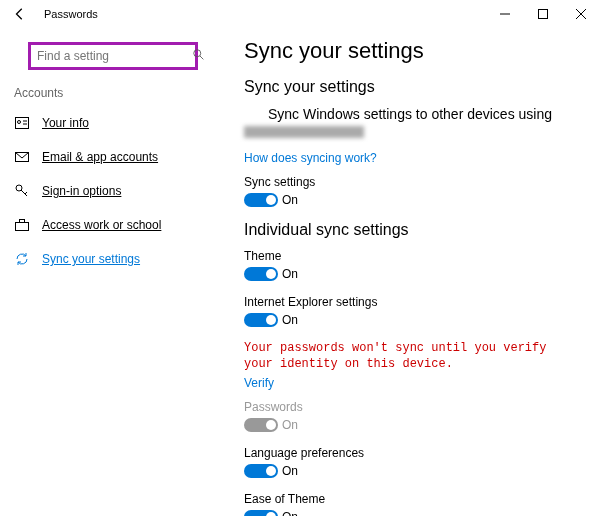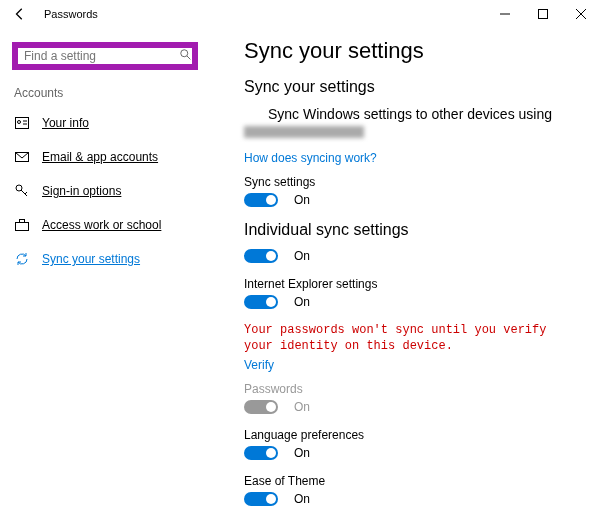--- a/index.html
+++ b/index.html
@@ -8,35 +8,35 @@
 .titlebar { height: 28px; display: flex; align-items: center; position: relative; }
 .titlebar .back { width: 40px; height: 28px; display: flex; align-items: center; justify-content: center; }
 .titlebar .title { font-size: 11px; margin-left: 4px; }
 .titlebar .wbtn { width: 38px; height: 28px; display: flex; align-items: center; justify-content: center; }
 .titlebar .wbtns { position: absolute; right: 0; top: 0; display: flex; }
 
 .content { display: flex; height: calc(516px - 28px); }
 
 .sidebar { width: 210px; padding: 8px 0 0 0; }
 .home { display: flex; align-items: center; height: 36px; padding: 0 14px; gap: 10px; font-size: 13px; }
-.search { margin: 6px 12px 8px 12px; height: 28px; border: 6px solid #a21caf; display: flex; align-items: center; padding: 0 6px; justify-content: space-between; }
+.search { margin: 6px 12px 8px 28px; height: 28px; border: 3px solid #a21caf; display: flex; align-items: center; padding: 0 6px; justify-content: space-between; }
 .search input { border: none; outline: none; font-size: 12px; flex: 1; color: #666; }
 .cat { padding: 8px 14px 6px 14px; color: #666; font-size: 12px; }
 .nav-item { display: flex; align-items: center; height: 34px; padding: 0 14px; gap: 12px; font-size: 12px; cursor: pointer; text-decoration: underline; }
 .nav-item.active { color: #0078d7; }
 .nav-item .nicon { width: 16px; display: flex; justify-content: center; }
 
 .main { flex: 1; padding: 10px 24px 0 34px; overflow: hidden; }
 .h1 { font-size: 22px; font-weight: 400; margin-bottom: 14px; }
 .h2 { font-size: 16px; font-weight: 400; margin-bottom: 10px; }
 .desc { font-size: 14px; margin-bottom: 4px; text-align: center; }
 .redact { display: inline-block; width: 120px; height: 12px; background: #aaa; filter: blur(2px); margin-bottom: 10px; }
 .link { color: #0078d7; font-size: 12px; cursor: pointer; margin-bottom: 10px; display: inline-block; }
 .label { font-size: 12px; margin-bottom: 4px; }
-.toggle-row { display: flex; align-items: center; gap: 16px; margin-bottom: 14px; }
+.toggle-row { display: flex; align-items: center; gap: 4px; margin-bottom: 14px; }
 .toggle { width: 34px; height: 14px; background: #0078d7; border-radius: 7px; position: relative; cursor: pointer; }
 .toggle::after { content: ""; position: absolute; right: 2px; top: 2px; width: 10px; height: 10px; background: #fff; border-radius: 50%; }
 .toggle.off { background: #999; }
 .toggle-state { font-size: 12px; }
 .warn { color: #c00; font-size: 12px; margin-bottom: 4px; line-height: 1.3; font-family: Liberation Mono, monospace; }
 .disabled .label { color: #999; }
 .disabled .toggle-state { color: #999; }
 .sect { margin-bottom: 6px; }
 </style>
 </head>
@@ -141,20 +141,21 @@
       <div class="label">Sync settings</div>
       <div class="toggle-row">
         <div class="toggle"></div>
         <span class="toggle-state">On</span>
       </div>
     </div>
 
     <div class="h2">Individual sync settings</div>
 
     <div class="sect">
+      <div class="label">Theme</div>
       <div class="toggle-row">
         <div class="toggle"></div>
         <span class="toggle-state">On</span>
       </div>
     </div>
 
     <div class="sect">
       <div class="label">Internet Explorer settings</div>
       <div class="toggle-row">
         <div class="toggle"></div>

